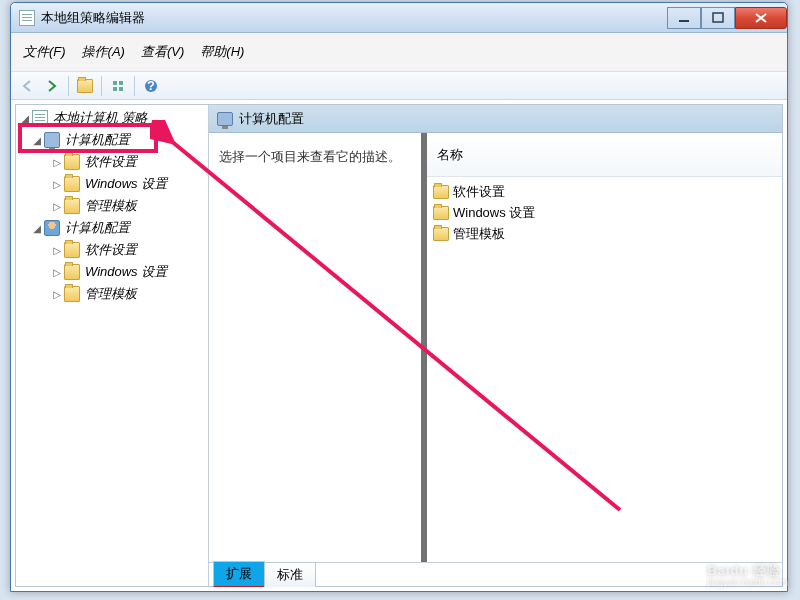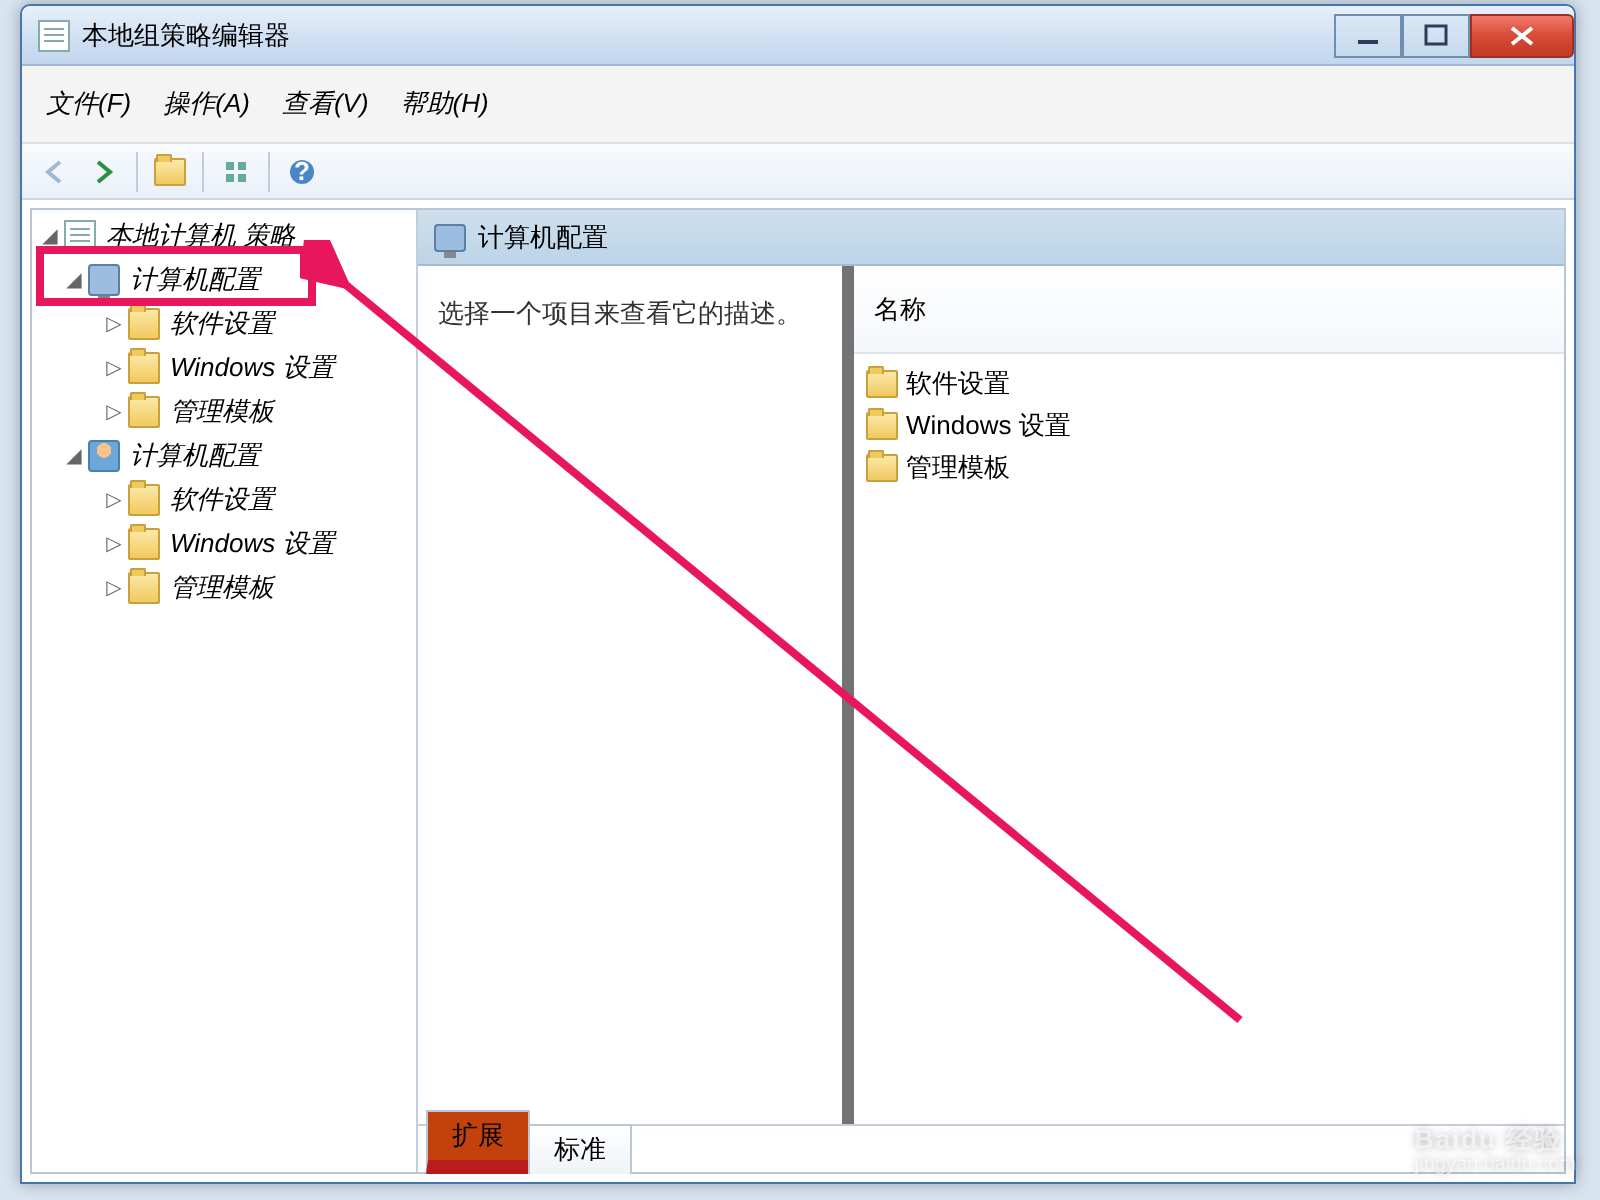--- a/index.html
+++ b/index.html
@@ -39,21 +39,21 @@
 .detail-header { height:28px; background:linear-gradient(#cfe0ee,#bcd4e7); border-bottom:1px solid #a3bcd3; display:flex; align-items:center; padding:0 8px; gap:6px; }
 .detail-body { flex:1; display:flex; }
 .detail-left { width:218px; padding:14px 10px; border-right:6px solid #737373; font-size:12px; color:#333; line-height:1.5; }
 .detail-right { flex:1; display:flex; flex-direction:column; }
 .col-header { height:44px; border-bottom:1px solid #dce4ec; display:flex; align-items:center; padding:0 10px; background:linear-gradient(#fff,#f4f7fb); }
 .list-area { flex:1; padding:4px 6px; }
 .list-row { display:flex; align-items:center; height:21px; gap:4px; }
 
 .tabs-footer { position:absolute; bottom:0; left:0; right:0; height:24px; border-top:1px solid #c3cedb; display:flex; align-items:flex-end; padding-left:4px; background:#fff; }
 .tab { padding:3px 12px; font-size:12px; background:linear-gradient(#fff,#eef3f8); border:1px solid #bac7d5; border-bottom:none; margin-right:-1px; position:relative; top:1px; }
-.tab.active { background:#c2410c; border-bottom:7px solid #b91c1c; }
+.tab.active { background:#0ea5e9; border-bottom:1px solid #b91c1c; }
 
 .folder-icon { width:16px; height:14px; background:linear-gradient(#fce9a8,#f0c95f); border:1px solid #c9a13a; border-radius:1px; display:inline-block; position:relative; }
 .folder-icon::before { content:""; position:absolute; top:-3px; left:0; width:6px; height:3px; background:#f0c95f; border:1px solid #c9a13a; border-bottom:none; border-radius:1px 1px 0 0; }
 .doc-icon { width:14px; height:16px; background:#fff; border:1px solid #8aa; display:inline-block; position:relative; }
 .doc-icon::after { content:""; position:absolute; left:2px; top:3px; right:2px; height:1px; background:#8aa; box-shadow:0 3px 0 #8aa,0 6px 0 #8aa; }
 .node-comp { width:16px; height:14px; display:inline-block; background:#9cbde0; border:1px solid #5a7fa8; border-radius:2px; position:relative; }
 .node-comp::after { content:""; position:absolute; bottom:-4px; left:4px; width:6px; height:3px; background:#888; }
 .node-user { width:14px; height:14px; display:inline-block; background:radial-gradient(circle at 50% 30%, #f6c38a 30%, transparent 31%), #6da7d8; border:1px solid #4b7fae; border-radius:2px; }
 
 .arrow-svg { position:absolute; left:150px; top:120px; z-index:9; pointer-events:none; }

